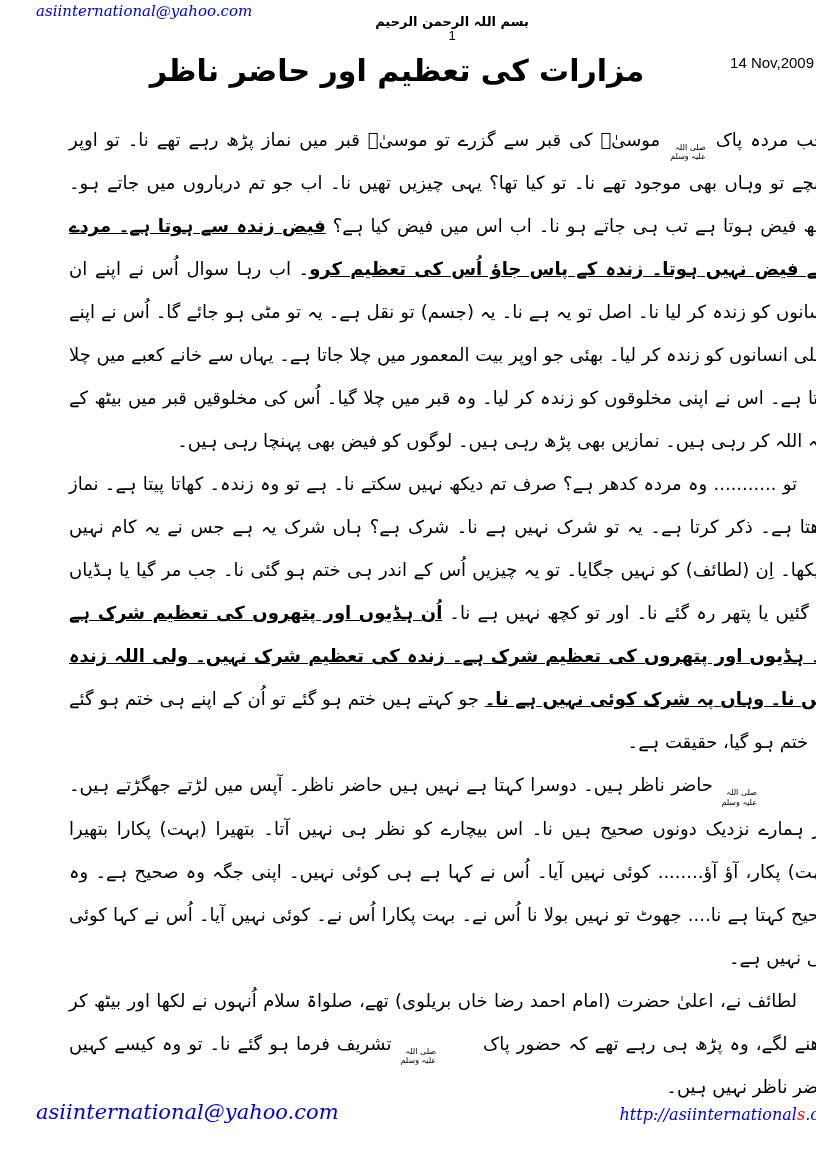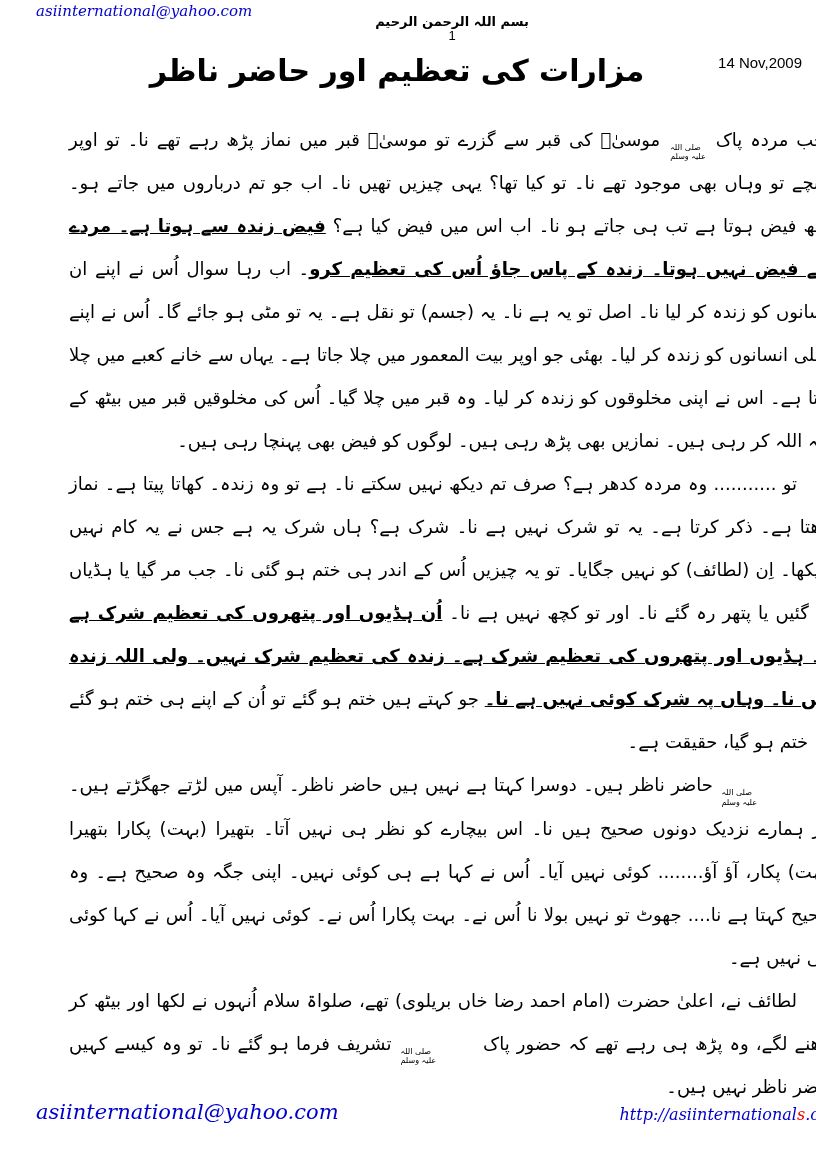--- a/index.html
+++ b/index.html
@@ -3,30 +3,30 @@
 <meta charset="utf-8">
 <style>
   html,body{margin:0;padding:0;background:#fff;}
   .page{position:relative;width:816px;height:1152px;background:#ffffff;overflow:hidden;
         font-family:"DejaVu Sans",sans-serif;color:#000;padding-left:44px;}
   
   .top-email{position:absolute;left:36px;top:2px;font-family:"DejaVu Serif",serif;
              font-style:italic;font-size:15px;color:#0000cc;text-decoration:none;}
   .bismillah{padding-top:14px;text-align:center;font-weight:bold;font-size:13px;direction:rtl;}
   .pagenum{text-align:center;font-size:13px;font-family:"Liberation Sans",sans-serif;line-height:14px;}
-  .date{position:absolute;right:58px;top:54px;font-family:"Liberation Sans",sans-serif;font-size:15px;}
+  .date{position:absolute;right:46px;top:54px;font-family:"Liberation Sans",sans-serif;font-size:15px;}
   .title{margin-top:10px;text-align:center;direction:rtl;font-size:30px;font-weight:bold;
          position:relative;left:-55px;letter-spacing:1px;}
   
   .body-text{margin:30px 25px 0 25px;direction:rtl;text-align:justify;font-size:18px;line-height:43px;}
   .para{margin:0;}
   .para.indent{text-indent:38px;}
   .b{font-weight:bold;}
   .u{text-decoration:underline;}
-  .saw{display:inline-flex;flex-direction:column;text-align:left;font-size:8px;
+  .saw{display:inline-flex;flex-direction:column;text-align:right;font-size:8px;
        line-height:1.15;vertical-align:-4px;margin:0 2px;font-weight:normal;}
   .saw-line{display:block;white-space:nowrap;}
   .bottom-email{position:absolute;left:36px;top:1100px;font-family:"DejaVu Serif",serif;
                 font-style:italic;font-size:21px;color:#0000cc;text-decoration:none;}
   .site-url{position:absolute;right:16px;top:1105px;font-family:"DejaVu Serif",serif;
             font-style:italic;font-weight:normal;font-size:16px;color:#0000cc;text-decoration:none;}
   .site-url .red-s{color:#ee0000;}
 </style>
 </head>
 <body>

